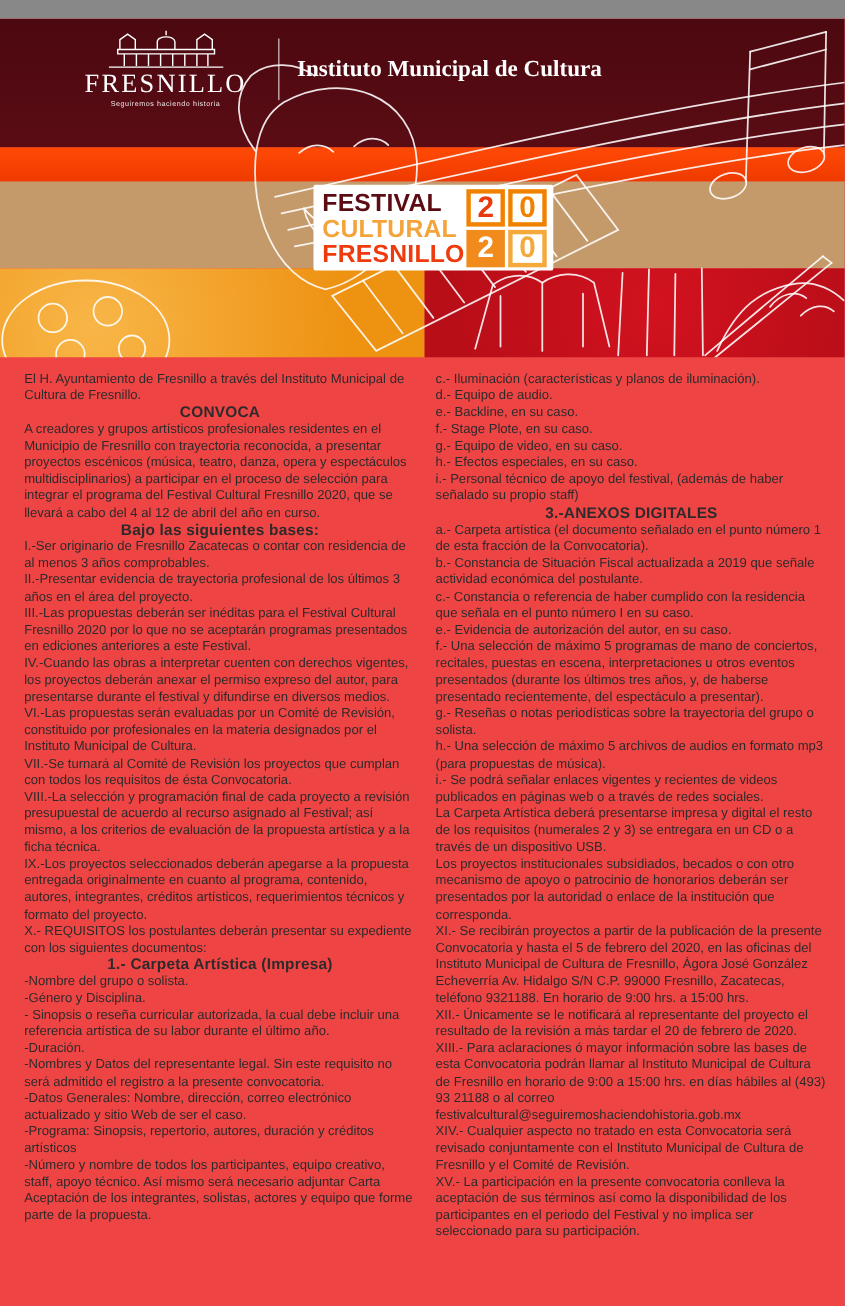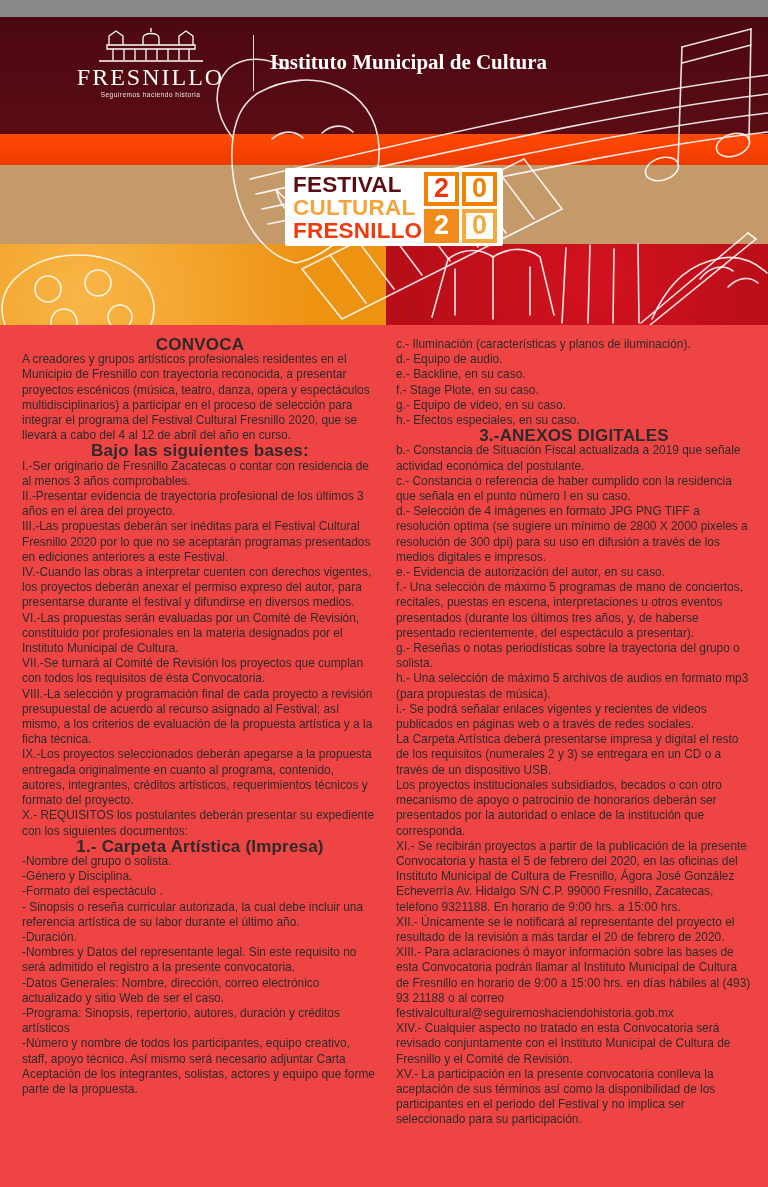--- a/index.html
+++ b/index.html
@@ -38,21 +38,21 @@
   .y2{border:4px solid #f08200;color:#f08200;background:#fff;}
   .y3{background:#f08b1c;color:#fff;}
   .y4{border:4px solid #f5a93b;color:#f5a93b;background:#fff;}
   
   .content{
     display:grid;grid-template-columns:1fr 1fr;column-gap:18px;
     padding:12px 16px 0 22px;height:857px;overflow:hidden;
     font-size:11.9px;line-height:15.2px;
   }
   .content p{margin:0;}
-  .heading{font-weight:800;text-align:center;font-size:17px;letter-spacing:.2px;}
+  .heading{font-weight:800;text-align:center;font-size:14px;letter-spacing:.2px;}
   .h-convoca{margin:13px 0 14px;}
   .h-bases{margin:14px 0 1px;}
   .h-sec1{margin:9px 0 1px;}
   .h-sec3{margin:12px 0 2px;}
   
   .footer-bar{position:absolute;left:0;bottom:0;width:768px;height:10px;display:flex;}
   .fb-amber{width:240px;background:#efa011;}
   .fb-maroon{width:293px;background:#550a12;}
   .fb-orange{width:235px;background:#f43f00;}
 </style>
@@ -153,20 +153,21 @@
         <div class="ycell y2">0</div>
         <div class="ycell y3">2</div>
         <div class="ycell y4">0</div>
       </div>
     </div>
   </div>
 
   <div class="content">
 
     <div class="col">
+      <p>El H. Ayuntamiento de Fresnillo a través del Instituto Municipal de Cultura de Fresnillo.</p>
       <p class="heading h-convoca">CONVOCA</p>
       <p>A creadores y grupos artísticos profesionales residentes en el Municipio de Fresnillo con trayectoria reconocida, a presentar proyectos escénicos (música, teatro, danza, opera y espectáculos multidisciplinarios) a participar en el proceso de selección para integrar el programa del Festival Cultural Fresnillo 2020, que se llevará a cabo del 4 al 12 de abril del año en curso.</p>
       <p class="heading h-bases">Bajo las siguientes bases:</p>
 
       <div>
 
       <p>I.-Ser originario de Fresnillo Zacatecas o contar con residencia de al menos 3 años comprobables.</p>
           <p>II.-Presentar evidencia de trayectoria profesional de los últimos 3 años en el área del proyecto.</p>
           <p>III.-Las propuestas deberán ser inéditas para el Festival Cultural Fresnillo 2020 por lo que no se aceptarán programas presentados en ediciones anteriores a este Festival.</p>
           <p>IV.-Cuando las obras a interpretar cuenten con derechos vigentes, los proyectos deberán anexar el permiso expreso del autor, para presentarse durante el festival y difundirse en diversos medios.</p>
@@ -175,48 +176,48 @@
           <p>VIII.-La selección y programación final de cada proyecto a revisión presupuestal de acuerdo al recurso asignado al Festival; así mismo, a los criterios de evaluación de la propuesta artística y a la ficha técnica.</p>
           <p>IX.-Los proyectos seleccionados deberán apegarse a la propuesta entregada originalmente en cuanto al programa, contenido, autores, integrantes, créditos artísticos, requerimientos técnicos y formato del proyecto.</p>
           <p>X.- REQUISITOS los postulantes deberán presentar su expediente con los siguientes documentos:</p>
         </div>
 
       <p class="heading h-sec1">1.- Carpeta Artística (Impresa)</p>
       <div>
 
           <p>-Nombre  del grupo o solista.</p>
           <p>-Género y Disciplina.</p>
-          <p>-Formato del espectáculo .</p>
           <p>- Sinopsis o reseña curricular autorizada, la cual debe incluir una referencia artística de su labor durante el último año.</p>
           <p>-Duración.</p>
           <p>-Nombres y Datos del representante legal. Sin este requisito no será admitido el registro a la presente convocatoria.</p>
           <p>-Datos Generales: Nombre, dirección, correo electrónico actualizado y sitio Web de ser el caso.</p>
           <p>-Programa: Sinopsis, repertorio, autores, duración y créditos artísticos</p>
           <p>-Número y nombre de todos los participantes, equipo creativo, staff, apoyo técnico. Así mismo será necesario adjuntar Carta Aceptación de los integrantes, solistas, actores y equipo que forme parte de la propuesta.</p>
         </div>
 
     </div>
 
     <div class="col">
       <div>
 
       <p>c.- Iluminación (características y planos de iluminación).</p>
           <p>d.- Equipo de audio.</p>
           <p>e.- Backline, en su caso.</p>
           <p>f.- Stage Plote, en su caso.</p>
           <p>g.- Equipo de video, en su caso.</p>
           <p>h.- Efectos especiales, en su caso.</p>
+          <p>i.- Personal técnico de apoyo del festival, (además de haber señalado su propio staff)</p>
         </div>
 
       <p class="heading h-sec3">3.-ANEXOS DIGITALES</p>
       <div>
 
+      <p>a.- Carpeta artística (el documento señalado en el punto número 1 de esta fracción de la Convocatoria).</p>
           <p>b.- Constancia de Situación Fiscal actualizada a 2019 que señale actividad económica del postulante.</p>
           <p>c.- Constancia o referencia de haber cumplido con la residencia que señala en el punto número I en su caso.</p>
-          <p>d.- Selección de 4 imágenes en  formato JPG PNG TIFF a resolución optima (se sugiere un mínimo de 2800 X 2000 pixeles a resolución de 300 dpi) para su uso en difusión a través de los medios digitales e impresos.</p>
           <p>e.- Evidencia de autorización del autor, en su caso.</p>
           <p>f.- Una selección de máximo 5 programas de mano de conciertos, recitales, puestas en escena, interpretaciones u otros eventos presentados (durante los últimos tres años, y, de haberse presentado recientemente, del espectáculo a presentar).</p>
           <p>g.- Reseñas o notas periodísticas sobre la trayectoria del grupo o solista.</p>
           <p>h.- Una selección de máximo 5 archivos de audios en formato mp3 (para propuestas de música).</p>
           <p>i.- Se podrá señalar enlaces vigentes y recientes de videos publicados en páginas web o a través de redes sociales.</p>
           <p>La Carpeta Artística deberá presentarse impresa y digital el resto de los requisitos (numerales 2 y 3) se entregara en un CD o a través de un dispositivo USB.</p>
           <p>Los proyectos institucionales subsidiados, becados o con otro mecanismo de apoyo o patrocinio de honorarios deberán ser presentados por la autoridad o enlace de la institución que corresponda.</p>
           <p>XI.- Se recibirán proyectos a partir de la publicación de la presente Convocatoria  y hasta el 5 de febrero del 2020, en las oficinas del Instituto Municipal de Cultura de Fresnillo, Ágora José González Echeverría Av. Hidalgo S/N C.P. 99000 Fresnillo, Zacatecas, teléfono 9321188. En horario de 9:00 hrs. a 15:00 hrs.</p>
           <p>XII.- Únicamente se le notificará al representante del proyecto el resultado de la revisión a más tardar el 20 de febrero de 2020.</p>
           <p>XIII.-  Para aclaraciones ó mayor información sobre las bases de esta Convocatoria podrán llamar al Instituto Municipal de Cultura de Fresnillo en horario de 9:00 a 15:00 hrs. en días hábiles al (493) 93 21188 o al correo festivalcultural@seguiremoshaciendohistoria.gob.mx</p>

